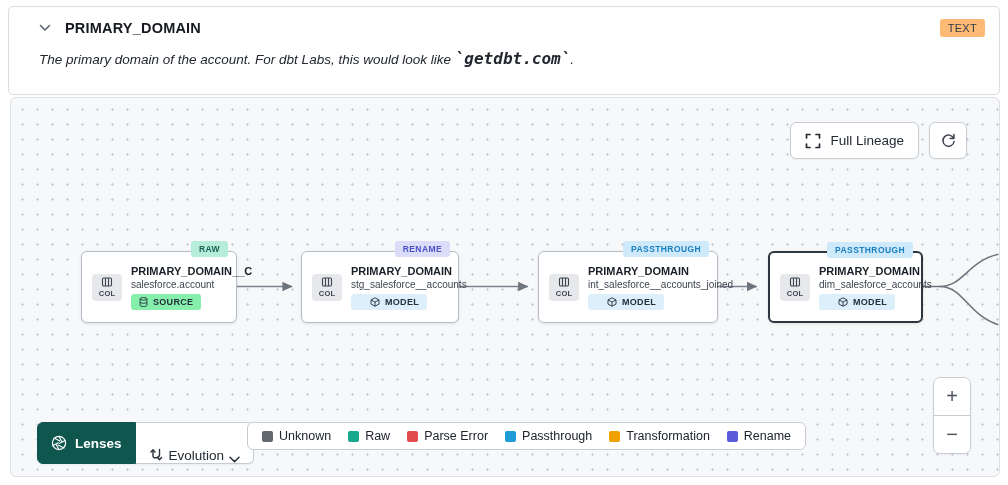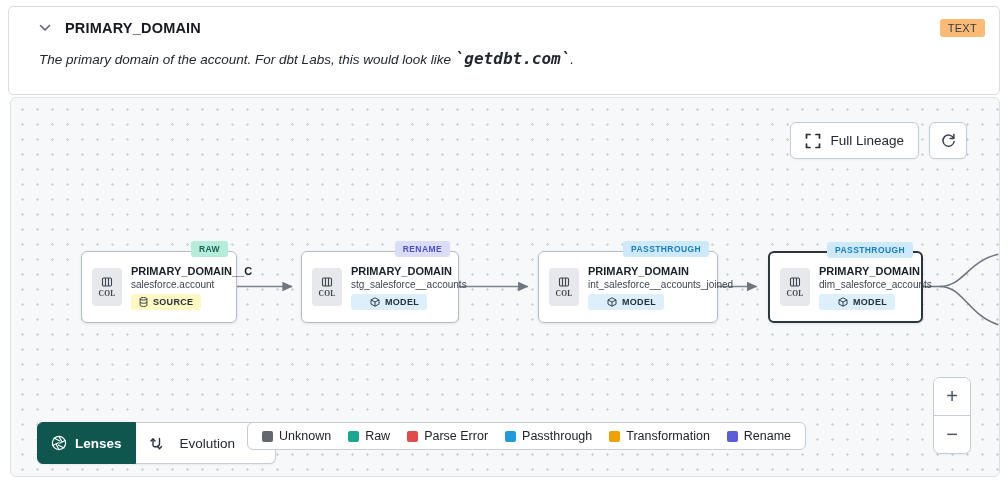--- a/index.html
+++ b/index.html
@@ -36,37 +36,37 @@
   
   .node { position:absolute; height:72px; background:#fff; border:1px solid #b6bcc6; border-radius:6px;
     box-shadow:0 1px 3px rgba(25,35,50,.10); cursor:pointer; }
   .node.selected { border:2px solid #2c3540; }
   .node-badge { position:absolute; top:-11px; right:8px; font-size:8.5px; font-weight:700; letter-spacing:.4px;
     padding:3px 8px; border-radius:3px; }
   .badge-raw { background:#b5ecda; color:#1d6355; }
   .badge-rename { background:#dbdcf8; color:#4d50c6; }
   .badge-passthrough { background:#cde9fa; color:#1b7fc0; }
   .node-inner { display:flex; align-items:center; height:100%; padding:0 10px; gap:9px; }
-  .col-chip { width:30px; height:38px; background:#e6e8ec; border-radius:4px; flex:0 0 auto;
-    display:flex; flex-direction:column; align-items:center; justify-content:center; gap:1px; color:#3c434e;font-family:Liberation Serif, serif; }
+  .col-chip { width:30px; height:27px; background:#e6e8ec; border-radius:4px; flex:0 0 auto;
+    display:flex; flex-direction:column; align-items:center; justify-content:center; gap:1px; color:#3c434e; }
   .col-chip .col-label { font-size:7.5px; font-weight:700; letter-spacing:.2px; }
   .node-content { display:flex; flex-direction:column; gap:2px; min-width:0; }
   .node-title { font-size:11px; font-weight:700; color:#1a2027; white-space:nowrap; }
   .node-sub { font-size:10px; color:#3e4550; white-space:nowrap; }
   .res-badge { display:inline-flex; align-items:center; gap:5px; align-self:flex-start; margin-top:2px;
     font-size:9px; font-weight:700; color:#24303c; padding:3px 8px; border-radius:3px; letter-spacing:.3px; }
-  .res-source { background:#fef9c3; }
+  .res-source { background:#86efac; }
   .res-model { background:#dcEFfa; background:#dceffa;padding-left:19px; }
 
   
   .lens-group { position:absolute; left:26px; top:324px; height:42px; display:flex; align-items:stretch;
     border-radius:6px; box-shadow:0 1px 2px rgba(20,30,40,.06); }
   .lenses-btn { display:flex; align-items:center; gap:8px; background:#0f564e; color:#fff;
     border:1px solid #0f564e; border-radius:6px 0 0 6px; padding:0 13px; font-size:13.5px; font-weight:700; cursor:pointer; }
-  .lens-select { display:flex; align-items:center; gap:16px; background:#fff; border:1px solid #c6ccd4; border-left:none;
+  .lens-select { display:flex; align-items:flex-end; gap:5px; background:#fff; border:1px solid #c6ccd4; border-left:none;
     border-radius:0 6px 6px 0; padding:0 13px; font-size:13.5px; color:#242a33; cursor:pointer; }
 
   
   .legend { position:absolute; left:236px; top:324px; height:28px; background:#fff; border:1px solid #c6ccd4;
     border-radius:6px; display:flex; align-items:center; padding:0 14px; gap:17px; }
   .legend-item { display:flex; align-items:center; gap:6px; font-size:12.5px; color:#20252d; }
   .swatch { width:11px; height:11px; border-radius:2px; flex:0 0 auto; }
 
   
   .zoom-ctrl { position:absolute; left:922px; top:279px; width:38px; background:#fff;

